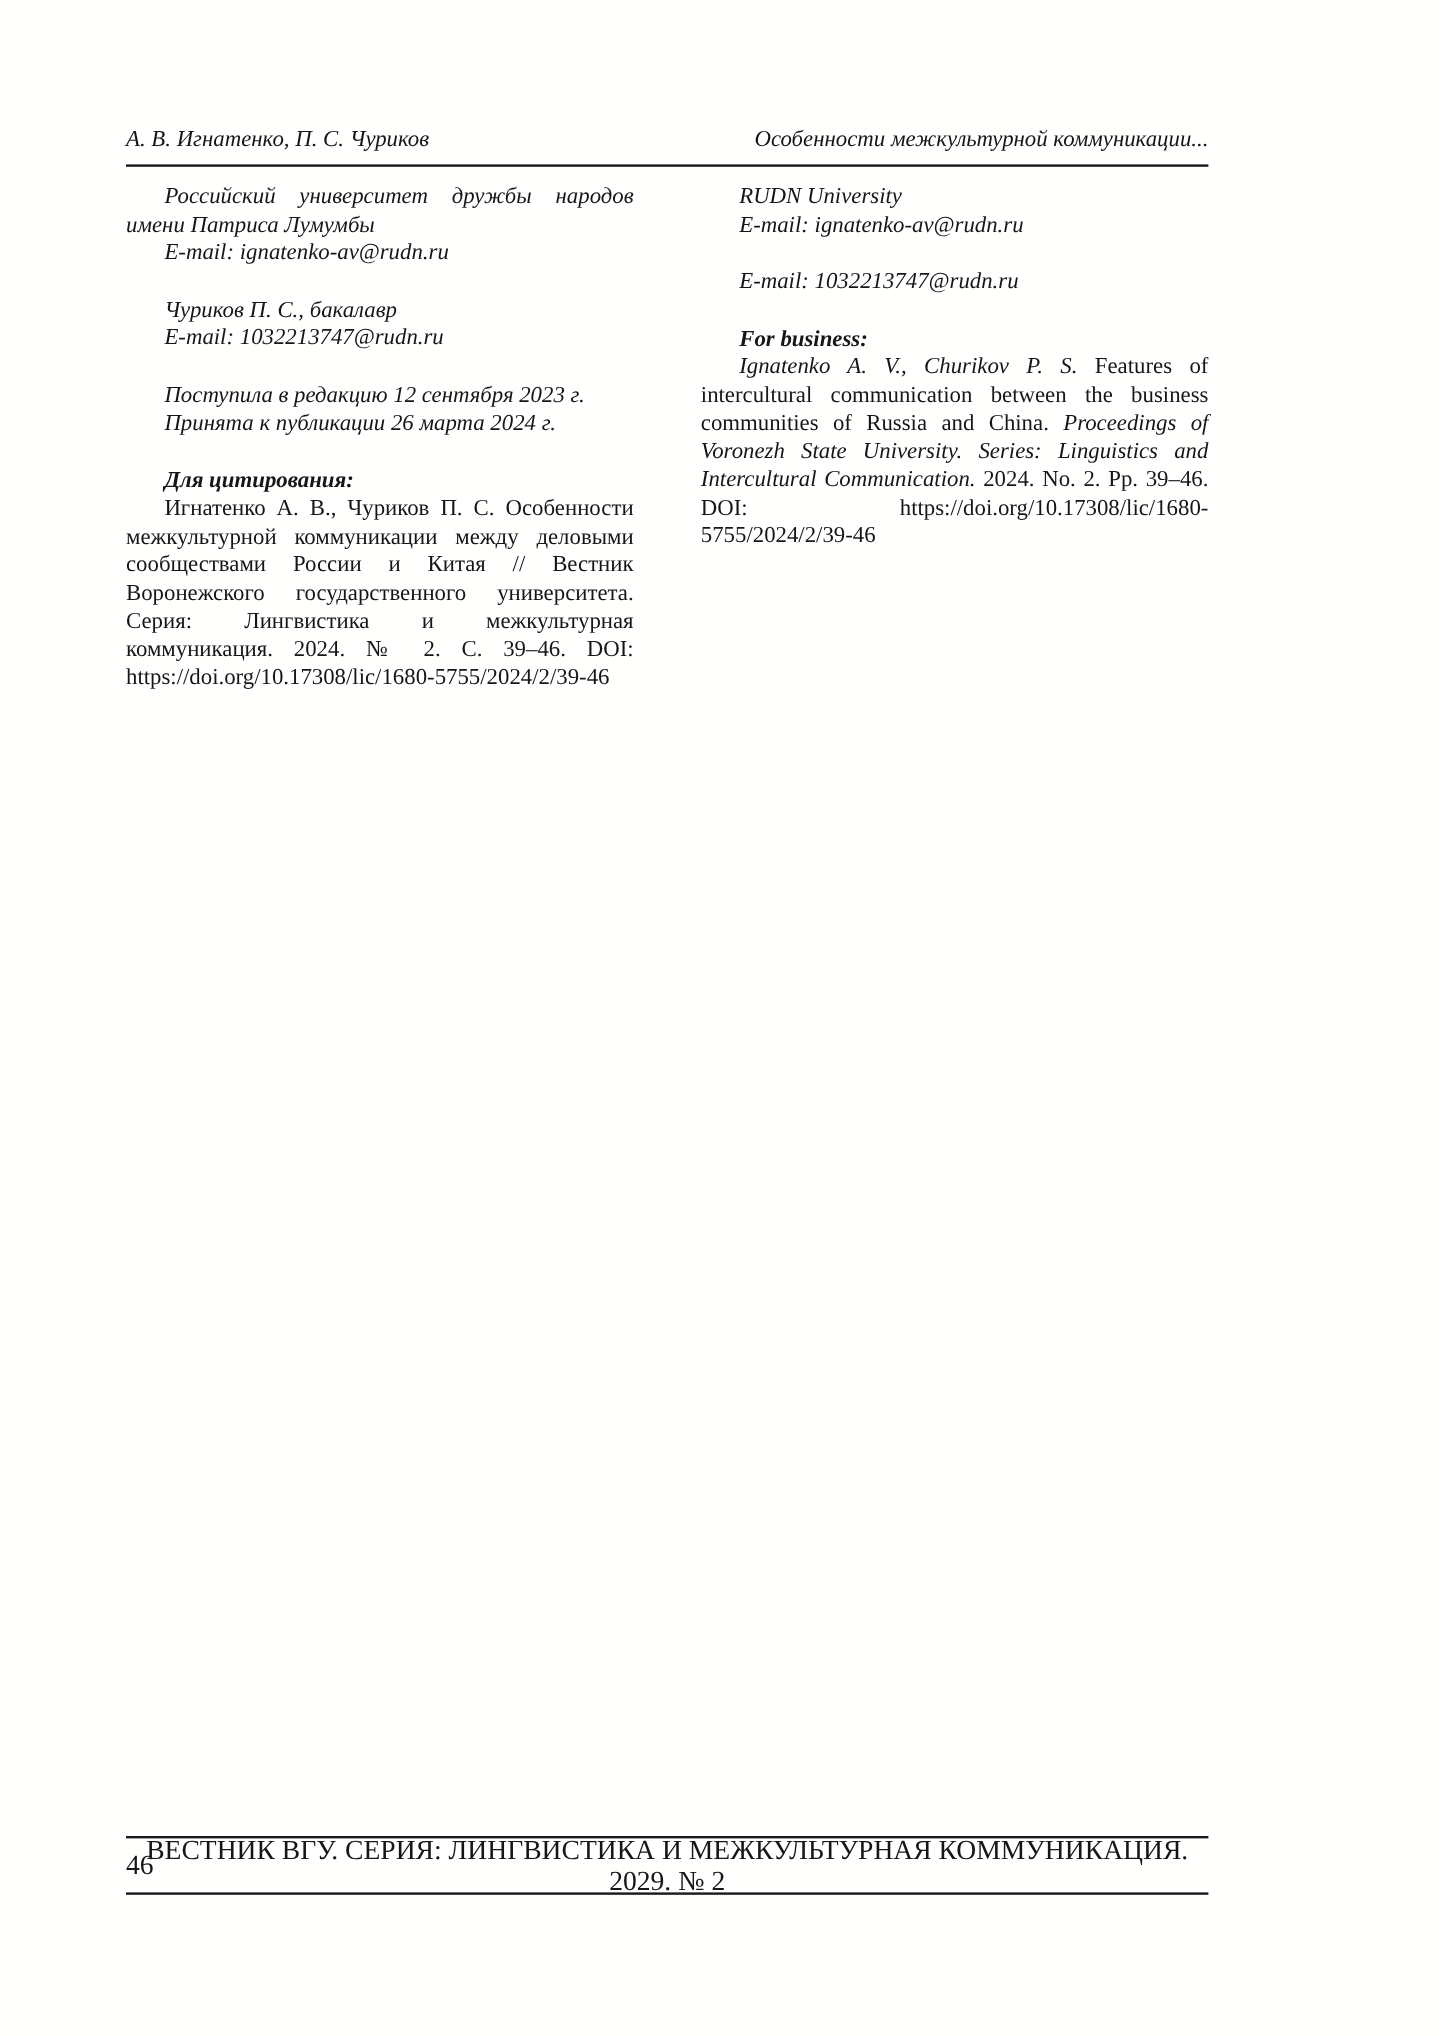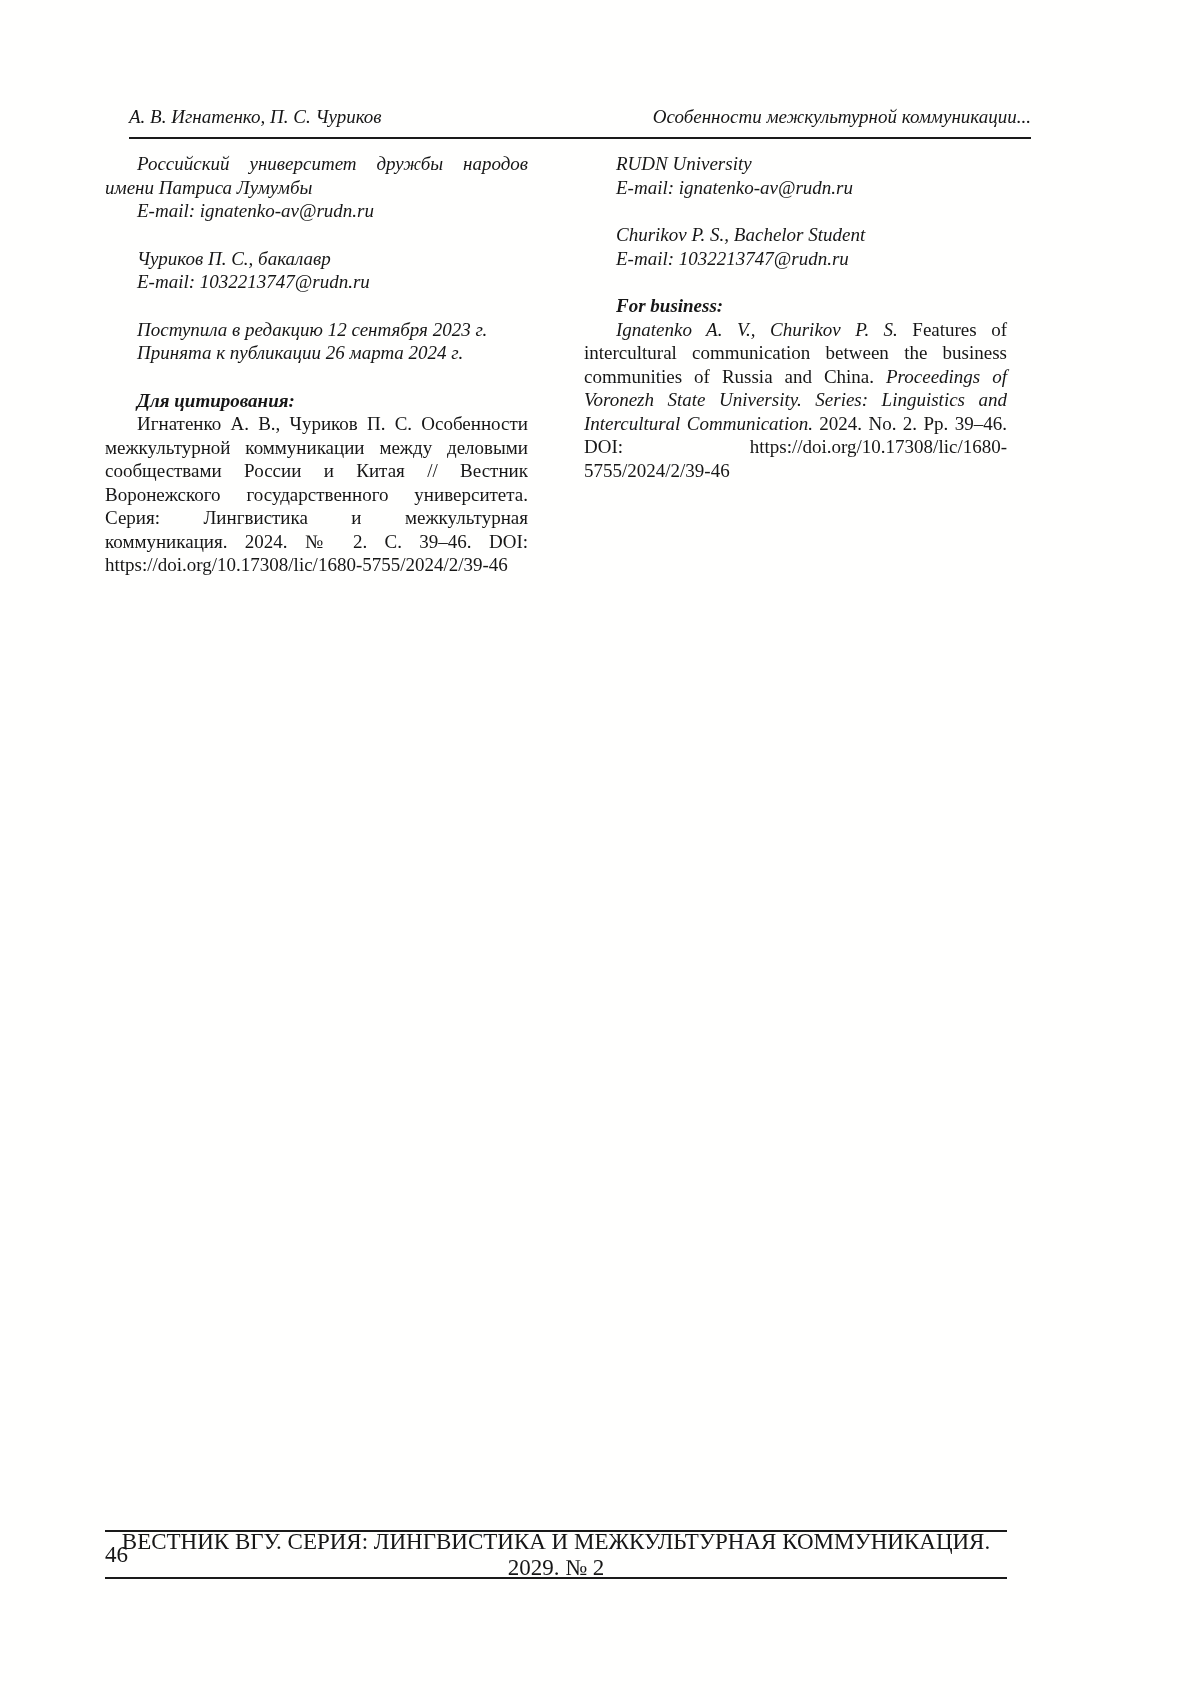--- a/index.html
+++ b/index.html
@@ -22,21 +22,20 @@
     left:105px;
     top:106px;
     width:902px;
     display:flex;
     justify-content:space-between;
     align-items:flex-end;
     font-size:19px;
     font-style:italic;
     padding-bottom:9px;
     border-bottom:2.5px solid #1a1a1a;
-    margin-left:24px;
   }
   
   .content {
     position:absolute;
     left:105px;
     top:152px;
     width:902px;
     display:flex;
     gap:56px;
     font-size:19px;
@@ -106,21 +105,20 @@
         <p class="cite">Игнатенко А. В., Чуриков П. С. Особенности межкультурной коммуникации между деловыми сообществами России и Китая // Вестник Воронежского государственного университета. Серия: Лингвистика и межкультурная коммуникация. 2024. № 2. С. 39–46. DOI: https://doi.org/10.17308/lic/1680-5755/2024/2/39-46</p>
       </div>
     </div>
 
     <div class="col">
       <div class="group">
         <p class="it">RUDN University</p>
         <p class="it">E-mail: ignatenko-av@rudn.ru</p>
       </div>
       <div class="group">
-        <p class="it">Churikov P. S., Bachelor Student</p>
         <p class="it">E-mail: 1032213747@rudn.ru</p>
       </div>
       <div class="group">
         <p class="bi">For business:</p>
         <p class="cite"><span class="it">Ignatenko A. V., Churikov P. S. </span><span>Features of intercultural communication between the business communities of Russia and China. </span><span class="it">Proceedings of Voronezh State University. Series: Linguistics and Intercultural Communication. </span><span>2024. No. 2. Pp. 39–46. DOI: https://doi.org/10.17308/lic/1680-5755/2024/2/39-46</span></p>
       </div>
     </div>
 
   </div>
 

